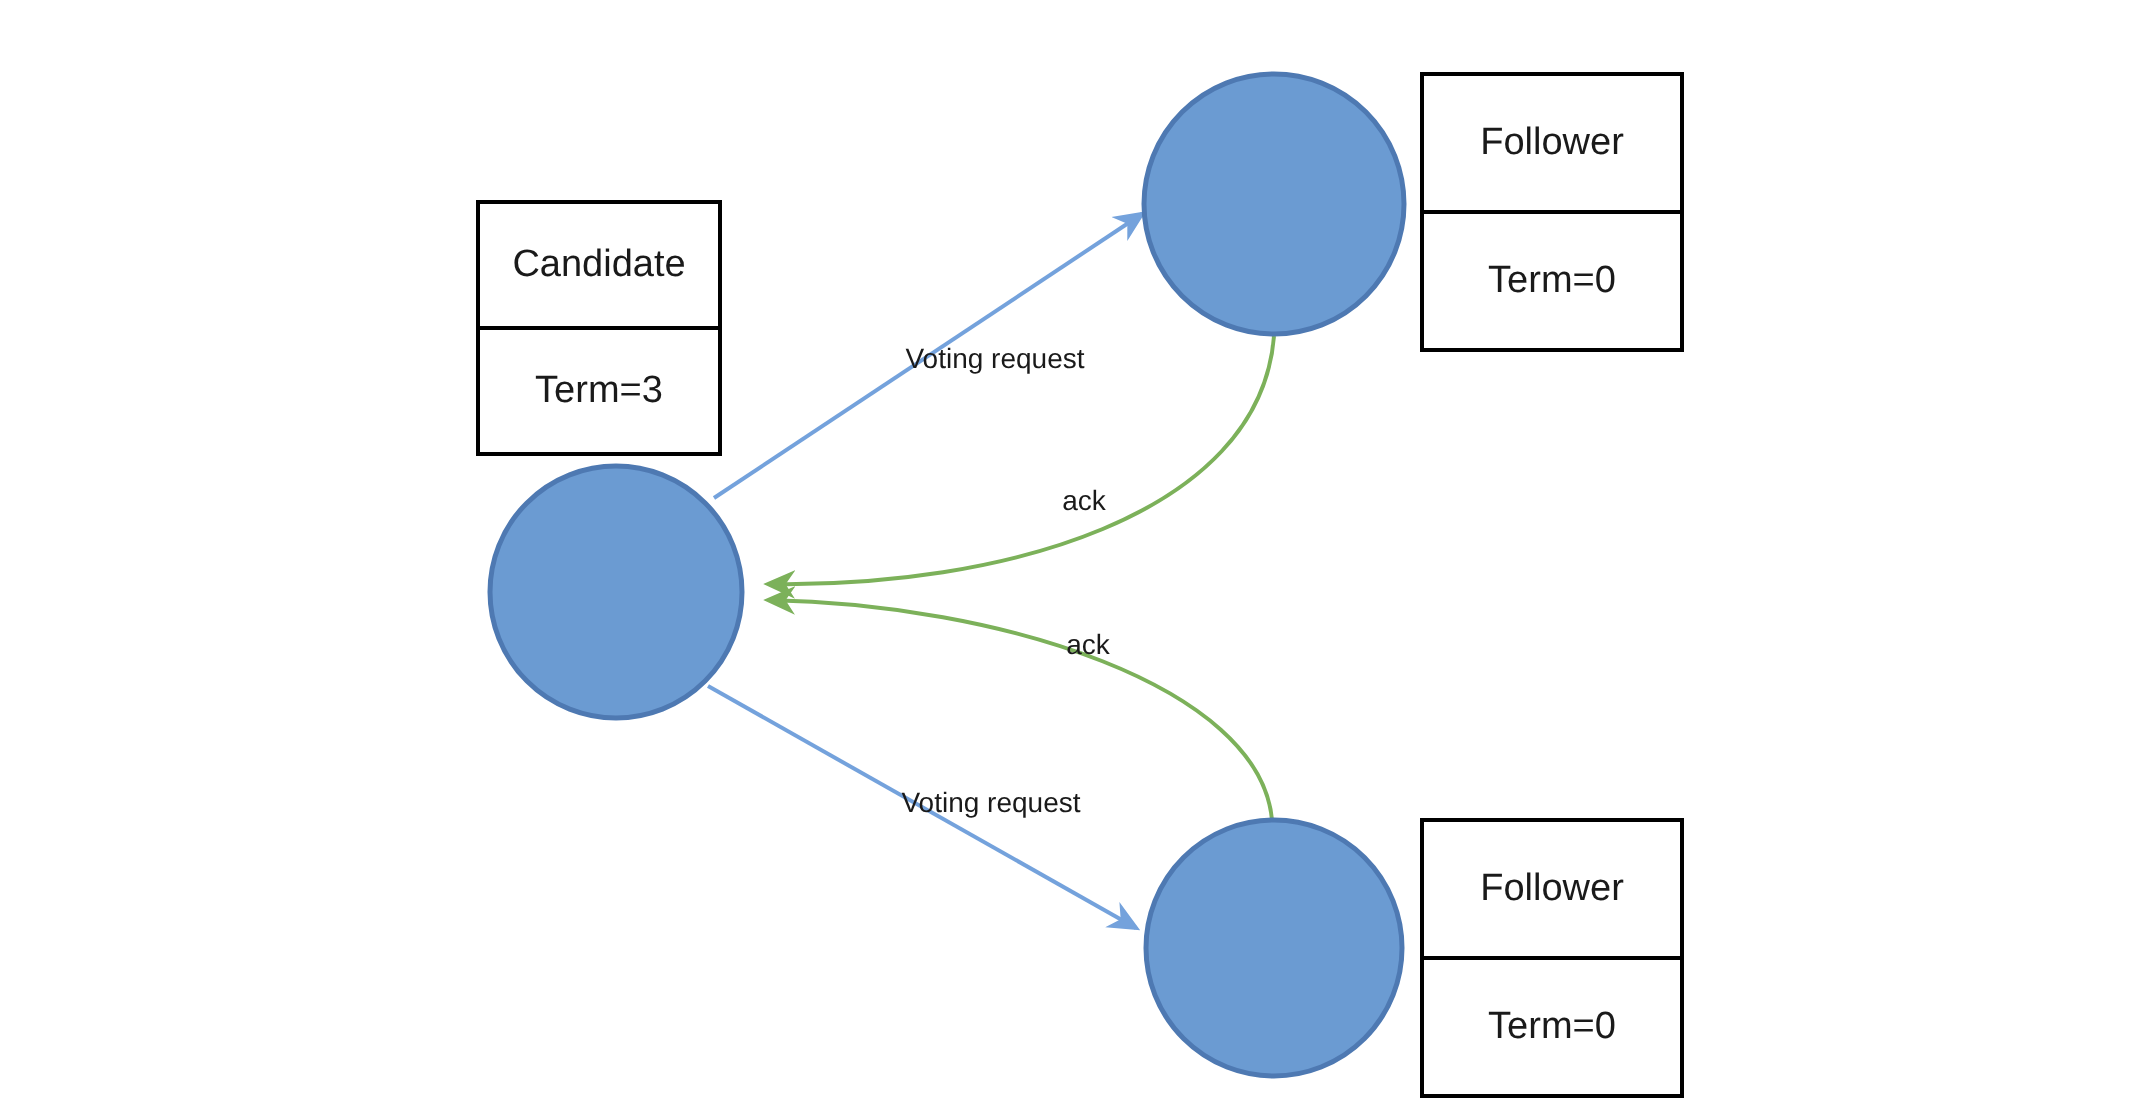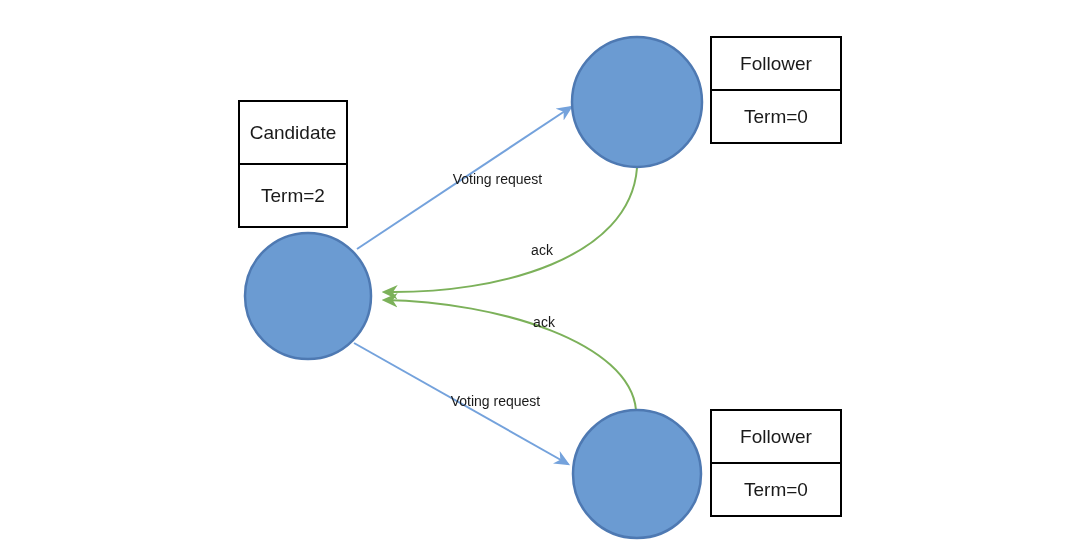--- a/index.html
+++ b/index.html
@@ -52,23 +52,23 @@
     display: flex;
     align-items: center;
     justify-content: center;
     font-size: 19px;
     color: var(--text-color, #1a1a1a);
     box-sizing: border-box;
   }
   .label-box .cell + .cell {
     border-top: 2px solid var(--box-border, #000000);
   }
-  .label-box.follower-box { width: 132px; height: 108px; }
+  .label-box.follower-box { width: 132px; height: 140px; }
   .label-box.follower-box .cell { height: 60px; flex: 1; }
-  .label-box.candidate-box { width: 110px; height: 128px; }
+  .label-box.candidate-box { width: 123px; height: 128px; }
   .label-box.candidate-box .cell { height: 62px; flex: 1; }
 
   .edge-label {
     position: absolute;
     font-size: 14px;
     color: var(--text-color, #1a1a1a);
     text-align: center;
     white-space: nowrap;
   }
 </style>
@@ -93,21 +93,21 @@
     <path class="ack-edge" d="M 637 168 C 630 258, 500 294, 384 292" marker-end="url(#arrow-green)"></path>
     <path class="ack-edge" d="M 636 410 C 630 343, 500 302, 384 300" marker-end="url(#arrow-green)"></path>
 
     <circle class="node-circle" cx="308" cy="296" r="63"></circle>
     <circle class="node-circle" cx="637" cy="102" r="65"></circle>
     <circle class="node-circle" cx="637" cy="474" r="64"></circle>
   </svg>
 
   <div class="label-box candidate-box" style="left:238px; top:100px;">
     <div class="cell">Candidate</div>
-    <div class="cell">Term=2</div>
+    <div class="cell">Term=3</div>
   </div>
 
   <div class="label-box follower-box" style="left:710px; top:36px;">
     <div class="cell">Follower</div>
     <div class="cell">Term=0</div>
   </div>
 
   <div class="label-box follower-box" style="left:710px; top:409px;">
     <div class="cell">Follower</div>
     <div class="cell">Term=0</div>

